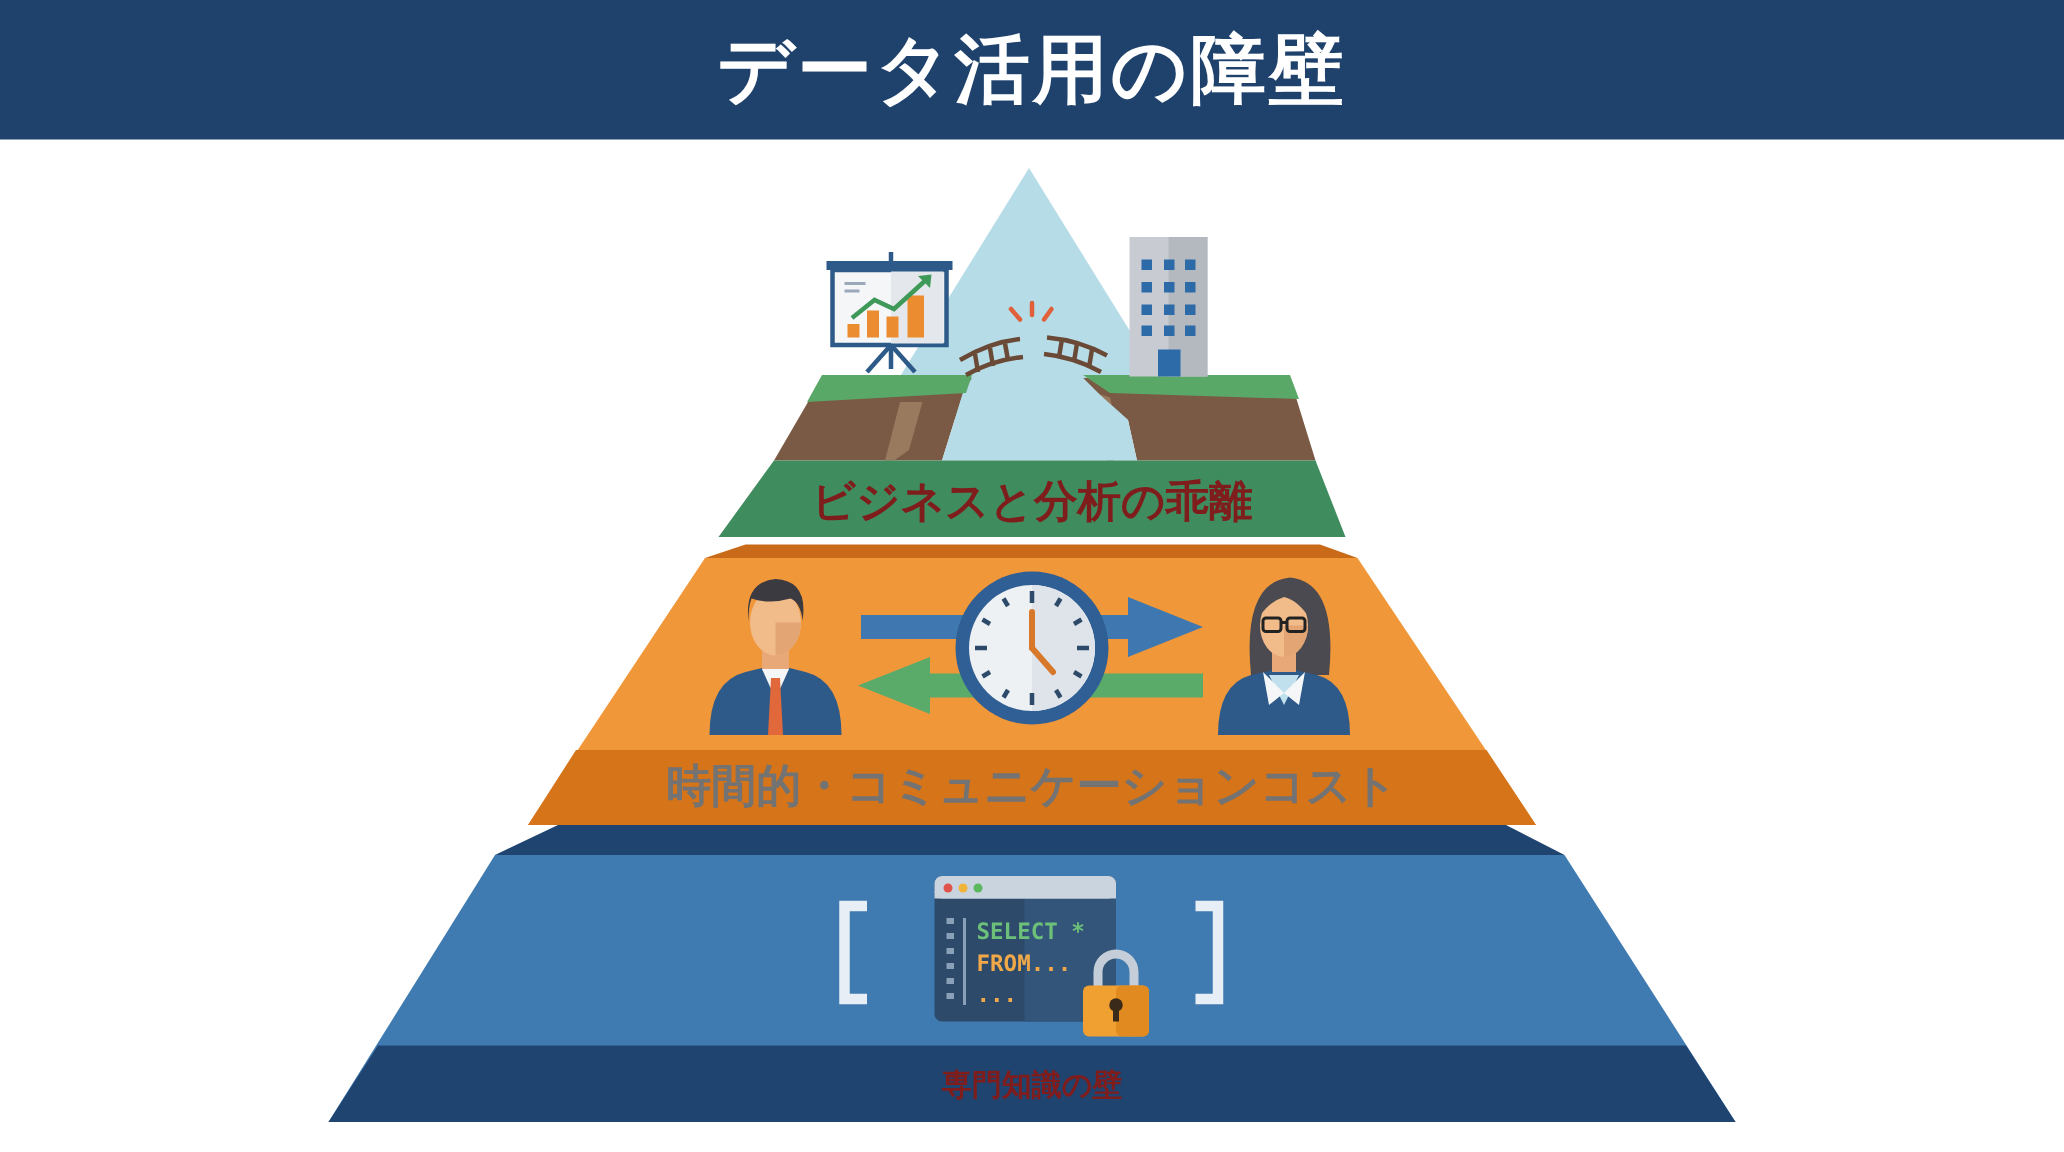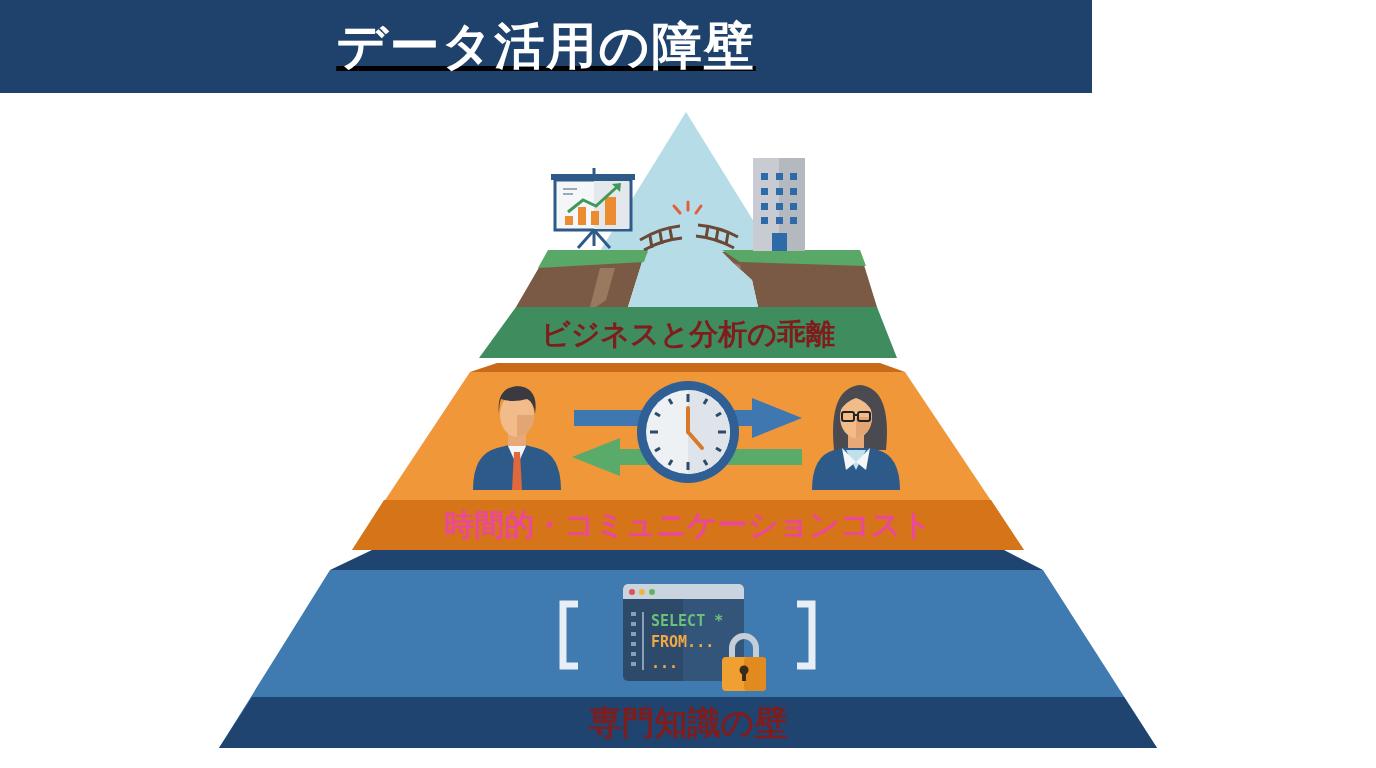--- a/index.html
+++ b/index.html
@@ -1,25 +1,25 @@
 <!DOCTYPE html>
 <html><head>
 <meta charset="utf-8">
 <style>
   html, body { margin:0; padding:0; }
   body { width:1376px; height:768px; background:#ffffff; position:relative; overflow:hidden;
          font-family:"DejaVu Sans","Liberation Sans",sans-serif; }
-  .title-bar { position:absolute; left:0; top:0; width:1092px; height:93px; background:#1f426c;
-               display:flex; align-items:center; justify-content:center;text-decoration:underline; }
+  .title-bar { position:absolute; left:0; top:0; width:1376px; height:93px; background:#1f426c;
+               display:flex; align-items:center; justify-content:center; }
   .title-bar h1 { margin:0; color:#ffffff; font-size:50px; font-weight:bold; letter-spacing:2px; }
   svg.pyramid { position:absolute; left:0; top:0; }
   .label { position:absolute; color:#7f1d1d; font-weight:bold; text-align:center; white-space:nowrap; }
   .label-green { left:480px; width:416px; top:311px; height:46px; line-height:46px; font-size:29px; }
-  .label-orange { left:360px; width:656px; top:501px; height:48px; line-height:48px; font-size:30px; color:#ec4899; }
-  .label-blue { left:230px; width:916px; top:699px; height:48px; line-height:48px; font-size:33px; }
+  .label-orange { left:360px; width:656px; top:501px; height:48px; line-height:48px; font-size:30px; color:#737373; }
+  .label-blue { left:230px; width:916px; top:699px; height:48px; line-height:48px; font-size:20px; }
   .code-text { font-family:"DejaVu Sans Mono","Liberation Mono",monospace; font-weight:bold; font-size:15px; }
 </style>
 </head>
 <body>
 
 <div class="title-bar">
   <h1>データ活用の障壁</h1>
 </div>
 
 <svg class="pyramid" width="1376" height="768" viewBox="0 0 1376 768">

